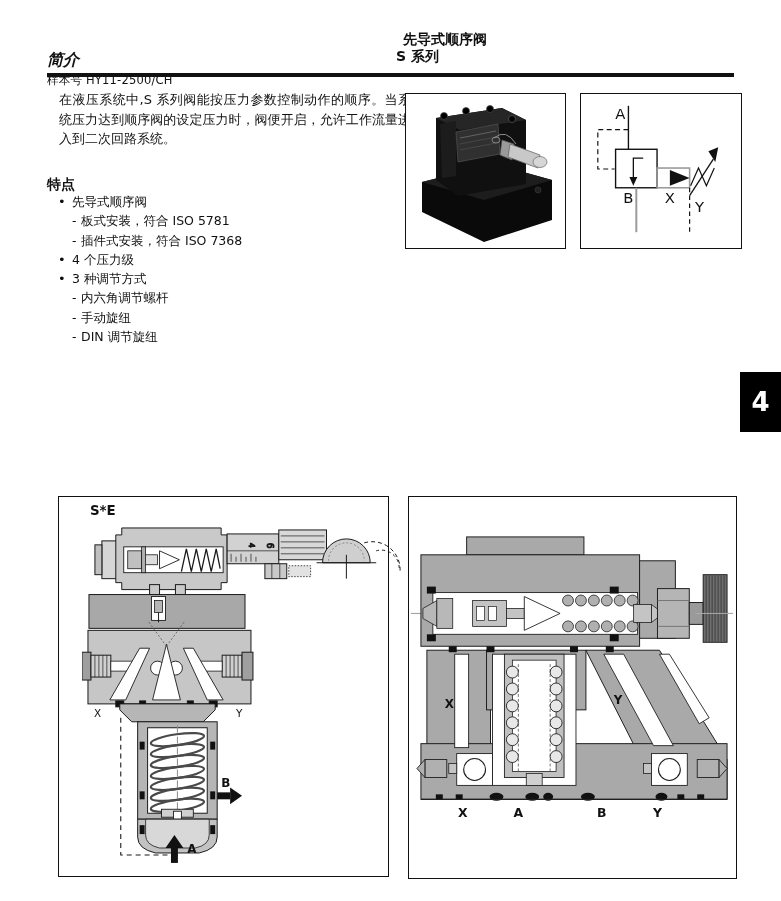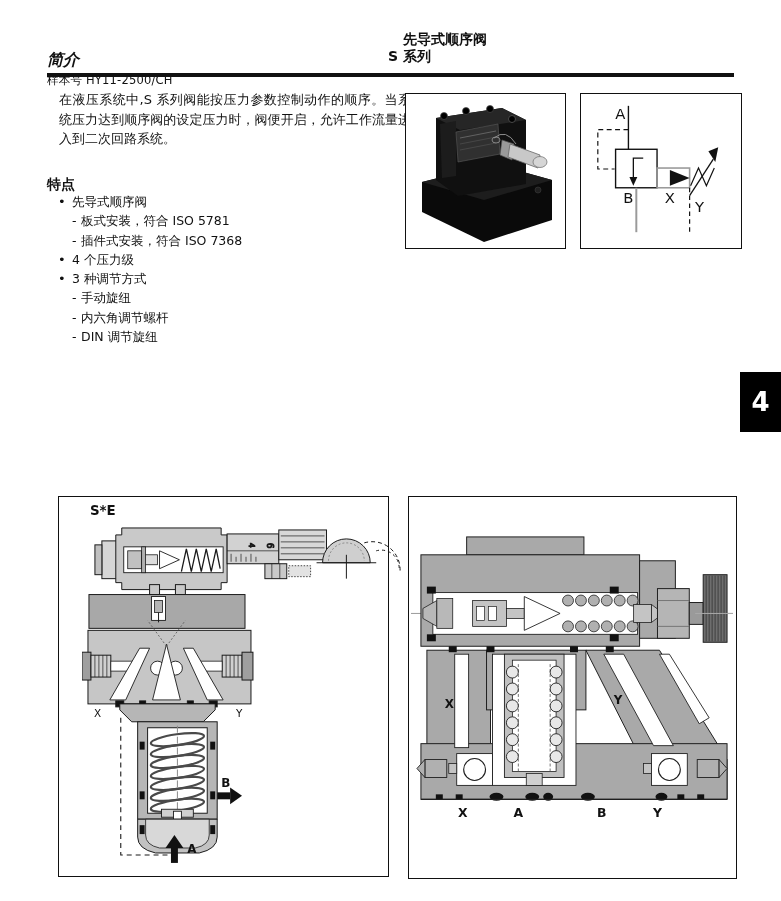--- a/index.html
+++ b/index.html
@@ -6,21 +6,21 @@
   body{
     width:781px;height:901px;position:relative;background:#ffffff;
     font-family:"DejaVu Sans","Liberation Sans",sans-serif;color:#111;
     overflow:hidden;
   }
   .abs{position:absolute;}
   
   .doc-number{left:47px;top:37px;font-size:11.5px;letter-spacing:.2px;margin-top:36px;}
   .section-title{left:47px;top:50px;font-size:16px;font-weight:bold;font-style:italic;}
   .product-title{left:403px;top:30px;font-size:14px;font-weight:bold;line-height:18px;}
-  .series-name{left:388px;top:48px;font-size:14px;font-weight:bold;}
+  .series-name{left:396px;top:48px;font-size:14px;font-weight:bold;}
   .header-rule{left:47px;top:73px;width:687px;height:3.5px;background:#111;}
   
   .intro{left:47px;top:90px;width:352px;font-size:13px;line-height:19.5px;text-align:justify;margin-left:12px;}
   
   .features-heading{left:47px;top:176px;font-size:14px;font-weight:bold;}
   .features-list{left:58px;top:192px;width:330px;font-size:12.5px;}
   .frow{height:19.3px;line-height:19.3px;white-space:nowrap;}
   .frow.bullet::before{content:"•";display:inline-block;width:14px;font-size:13px;}
   .frow.sub{padding-left:14px;}
   .frow.sub::before{content:"-";display:inline-block;width:9px;}
@@ -47,22 +47,22 @@
 
 <div class="abs intro">在液压系统中,S 系列阀能按压力参数控制动作的顺序。当系统压力达到顺序阀的设定压力时，阀便开启，允许工作流量进入到二次回路系统。</div>
 
 <div class="abs features-heading">特点</div>
 <div class="abs features-list">
   <div class="frow bullet">先导式顺序阀</div>
   <div class="frow sub">板式安装，符合 ISO 5781</div>
   <div class="frow sub">插件式安装，符合 ISO 7368</div>
   <div class="frow bullet">4 个压力级</div>
   <div class="frow bullet">3 种调节方式</div>
+  <div class="frow sub">内六角调节螺杆</div>
   <div class="frow sub">手动旋纽</div>
-  <div class="frow sub">内六角调节螺杆</div>
   <div class="frow sub">DIN 调节旋纽</div>
 </div>
 
 <div class="abs chapter-tab">
   <span>4</span>
 </div>
 
 <div class="abs figbox photo-box">
   <svg width="158" height="153" viewBox="0 0 158 153">
     <g>

